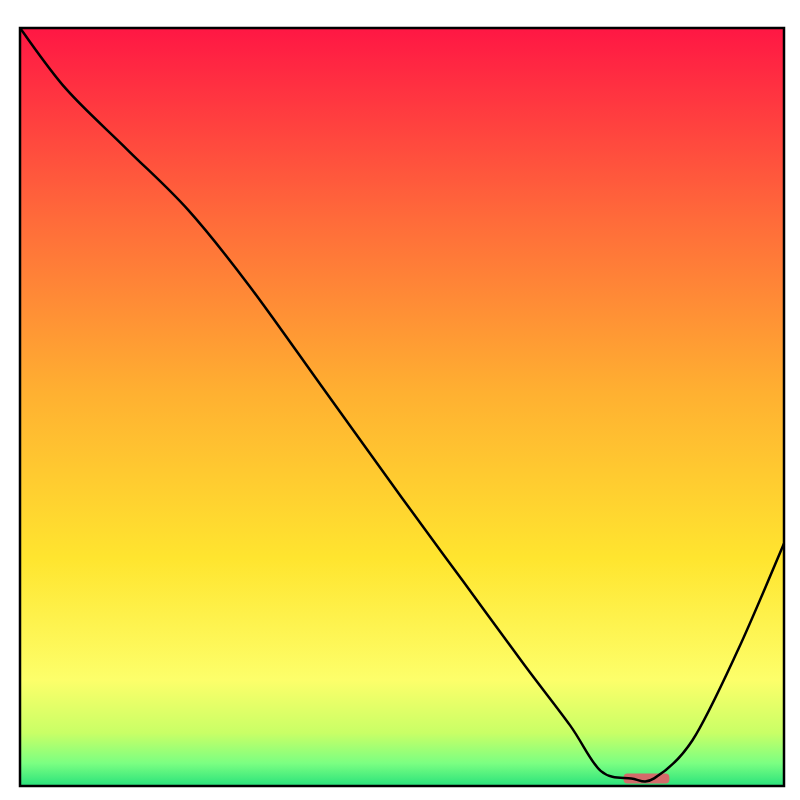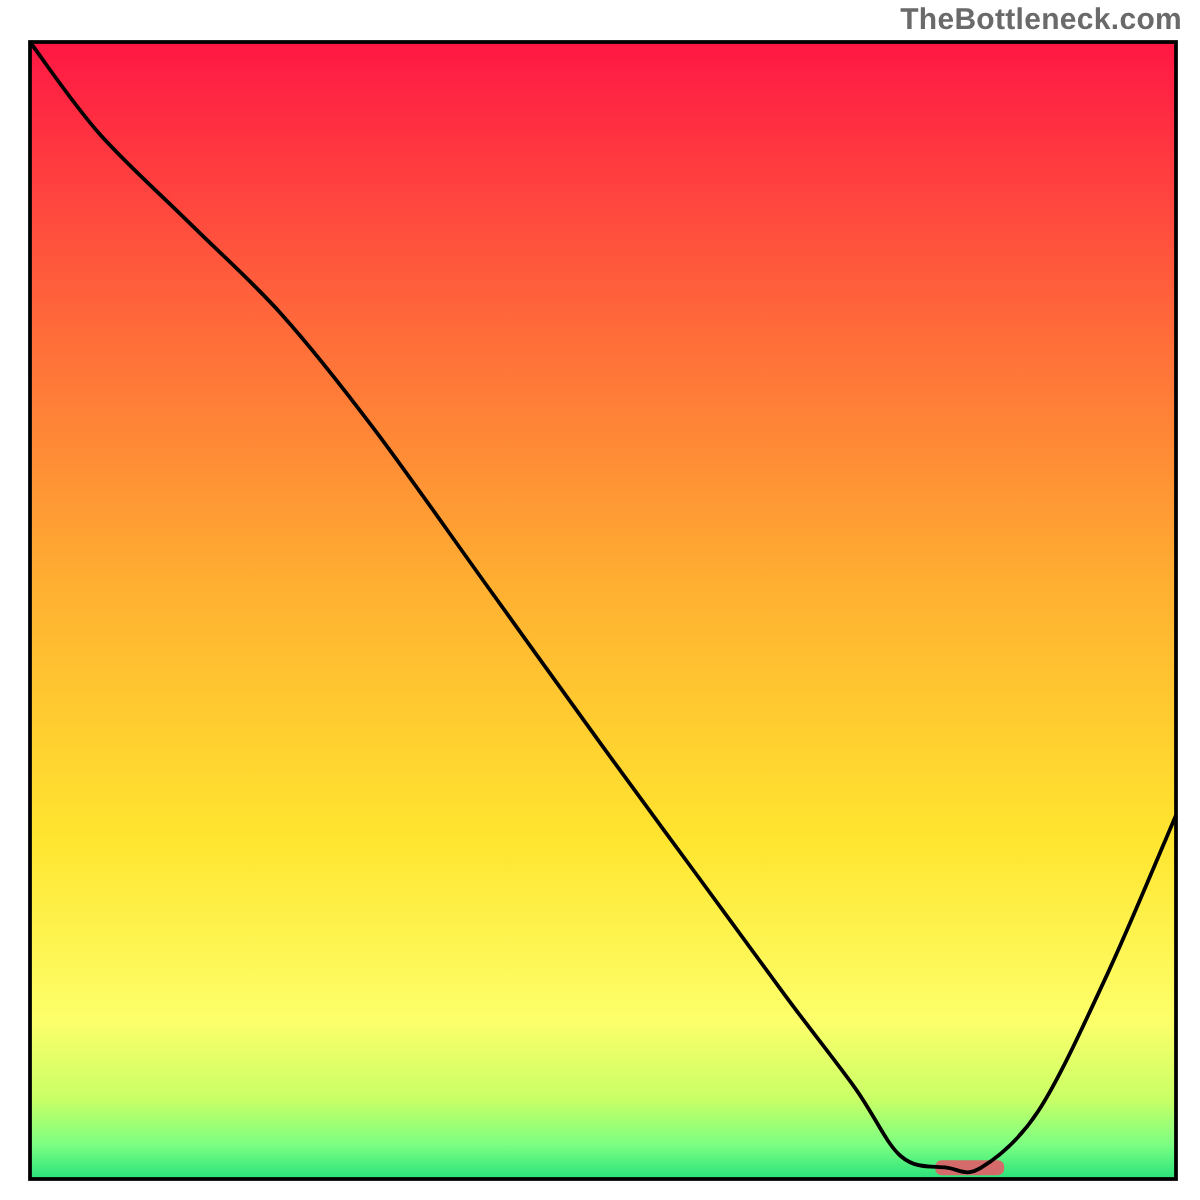--- a/index.html
+++ b/index.html
@@ -50,14 +50,13 @@
 
     <rect id="plot-bg" fill="url(#bg-grad)" x="20" y="28" width="764" height="758"></rect>
 
     <rect id="plot-border" fill="none" stroke="#000000" stroke-width="2.5" x="20" y="28" width="764" height="758"></rect>
 
     <rect id="marker-rect" rx="4" ry="4" x="623.5600000000001" width="45.83999999999992" y="773.42" height="10" fill="#d46a6a"></rect>
 
     <path id="curve-path" fill="none" stroke="#000000" stroke-width="2.5" stroke-linejoin="round" d="M 20 28 C 27.64 38.10666666666666, 48.013333333333335 68.42666666666666, 65.84 88.63999999999999 C 83.66666666666667 108.85333333333331, 106.58666666666667 129.06666666666663, 126.96000000000001 149.27999999999997 C 147.33333333333334 169.4933333333333, 167.70666666666668 187.17999999999995, 188.08 209.91999999999996 C 208.45333333333335 232.65999999999997, 226.27999999999997 255.39999999999998, 249.2 285.71999999999997 C 272.12 316.03999999999996, 300.1333333333333 356.46666666666664, 325.6 391.84 C 351.0666666666667 427.2133333333333, 379.08000000000004 466.37666666666667, 402 497.96 C 424.91999999999996 529.5433333333333, 442.7466666666666 553.5466666666666, 463.11999999999995 581.3399999999999 C 483.4933333333333 609.1333333333332, 506.41333333333336 640.7166666666667, 524.24 664.72 C 542.0666666666667 688.7233333333334, 557.3466666666666 707.6733333333334, 570.0799999999999 725.36 C 582.8133333333333 743.0466666666666, 590.4533333333333 761.9966666666667, 600.64 770.84 C 610.8266666666667 779.6833333333334, 622.2866666666667 777.1566666666666, 631.2 778.42 C 640.1133333333333 779.6833333333333, 643.9333333333334 784.7366666666667, 654.12 778.42 C 664.3066666666666 772.1033333333332, 678.3133333333334 761.9966666666667, 692.32 740.52 C 706.3266666666667 719.0433333333333, 722.88 682.4066666666666, 738.16 649.56 C 753.4399999999999 616.7133333333333, 776.36 561.1266666666667, 784 543.44"></path>
   </svg>
 
-  <div class="watermark">TheBottleneck.com</div>
 </div>
 
 </body></html>

